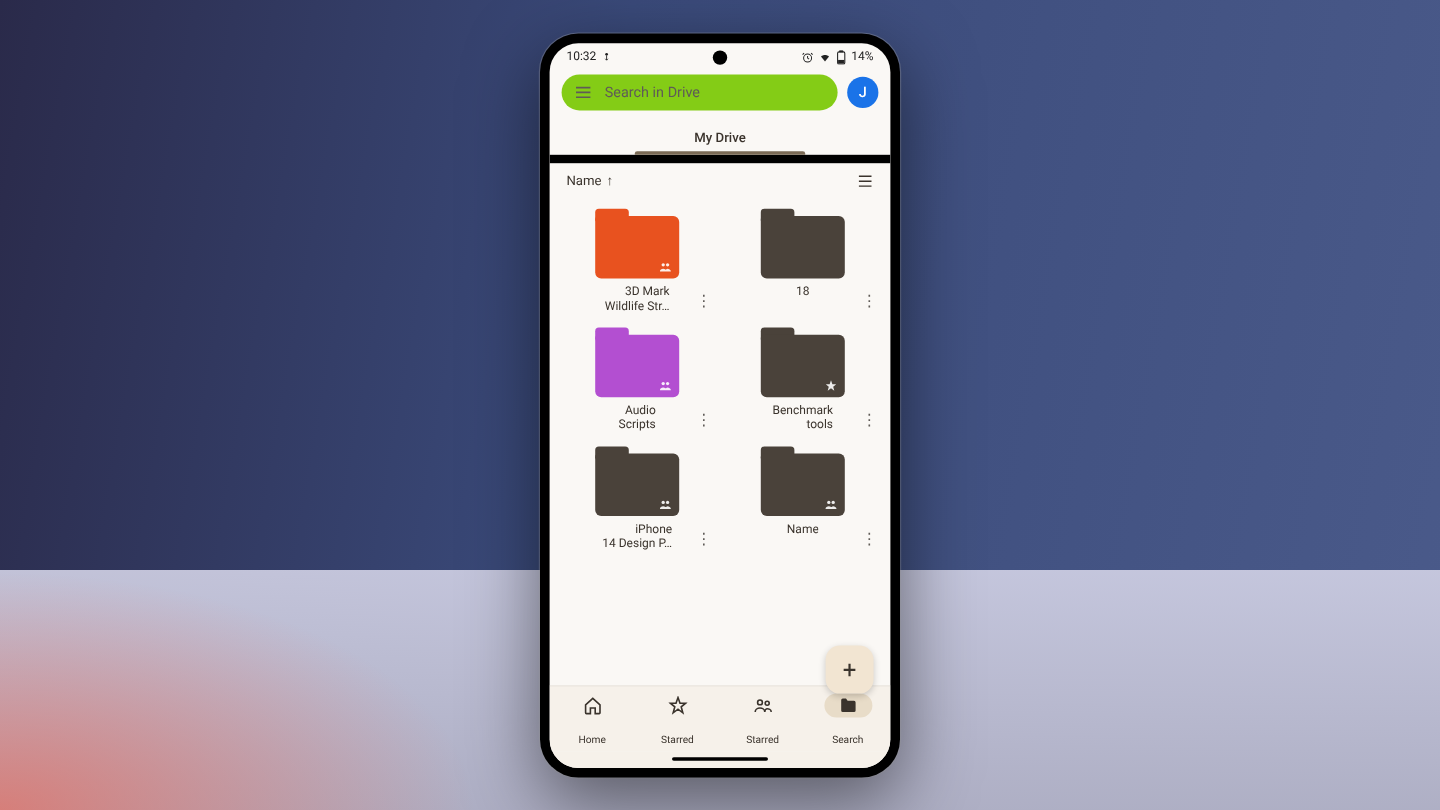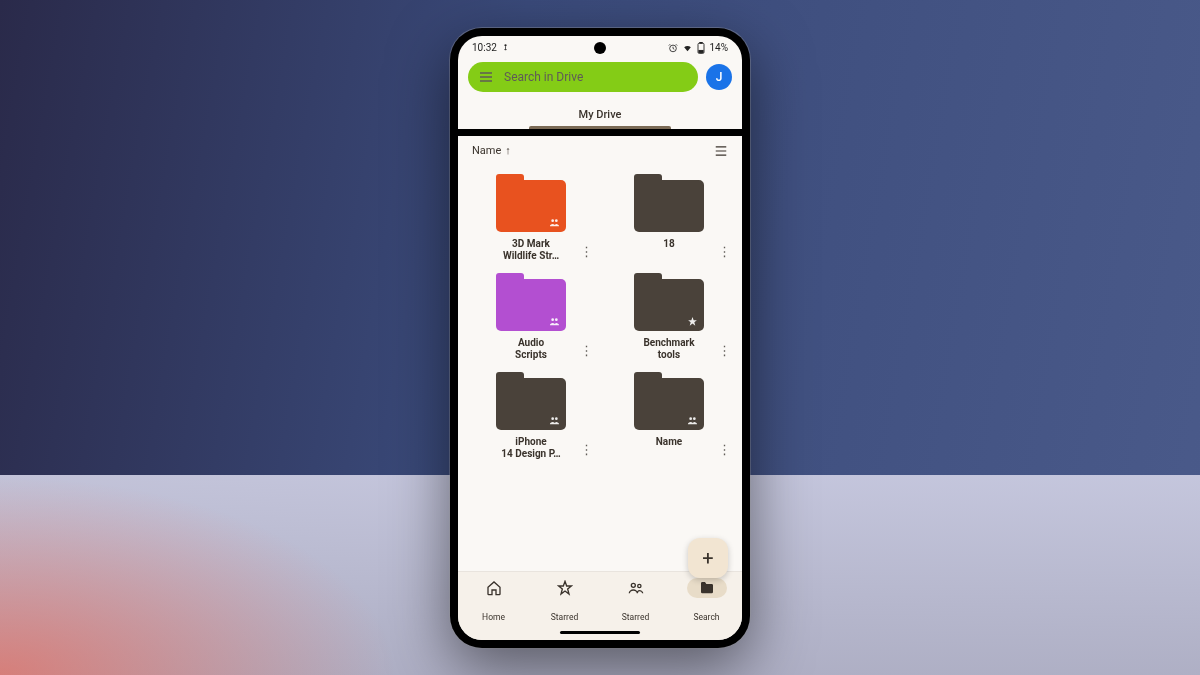--- a/index.html
+++ b/index.html
@@ -178,25 +178,24 @@
     position: absolute;
     bottom: 4px;
     right: 10px;
     z-index: 1;
     color: rgba(255,255,255,0.9);
     font-size: 9px;
   }
   .item-label {
     font-size: 10px;
     color: #3a332c;
-    text-align: center;
+    text-align: right;
     line-height: 1.25;
     max-width: 80px;
     overflow: hidden;
-    font-weight: bold;
   }
   .item-menu {
     position: absolute;
     right: 8px;
     bottom: 12px;
     color: #5f5b57;
     font-size: 13px;
     line-height: 0.35;
     letter-spacing: -1px;
   }

